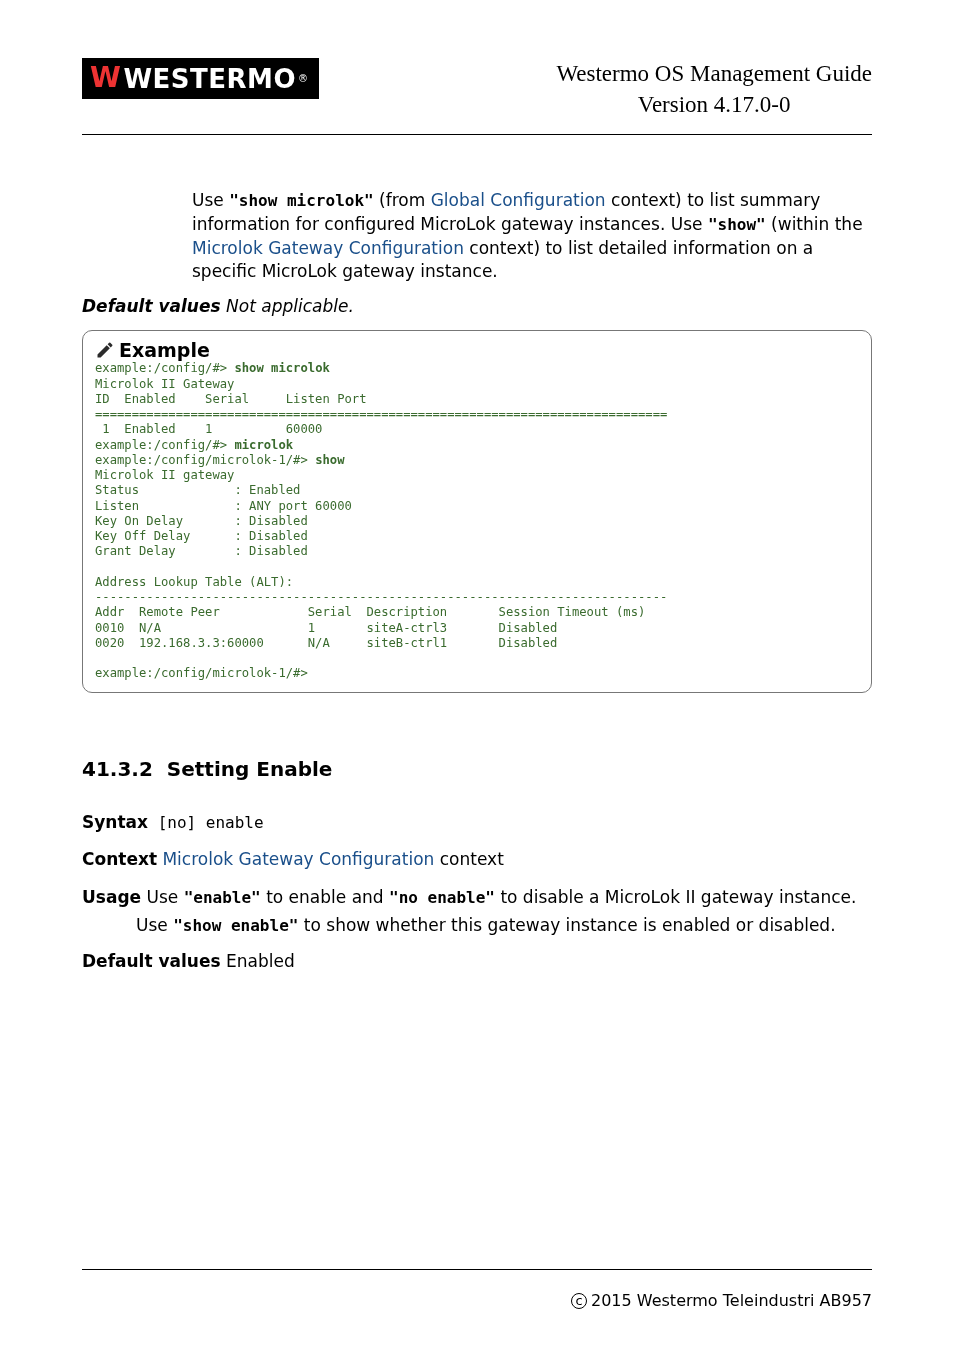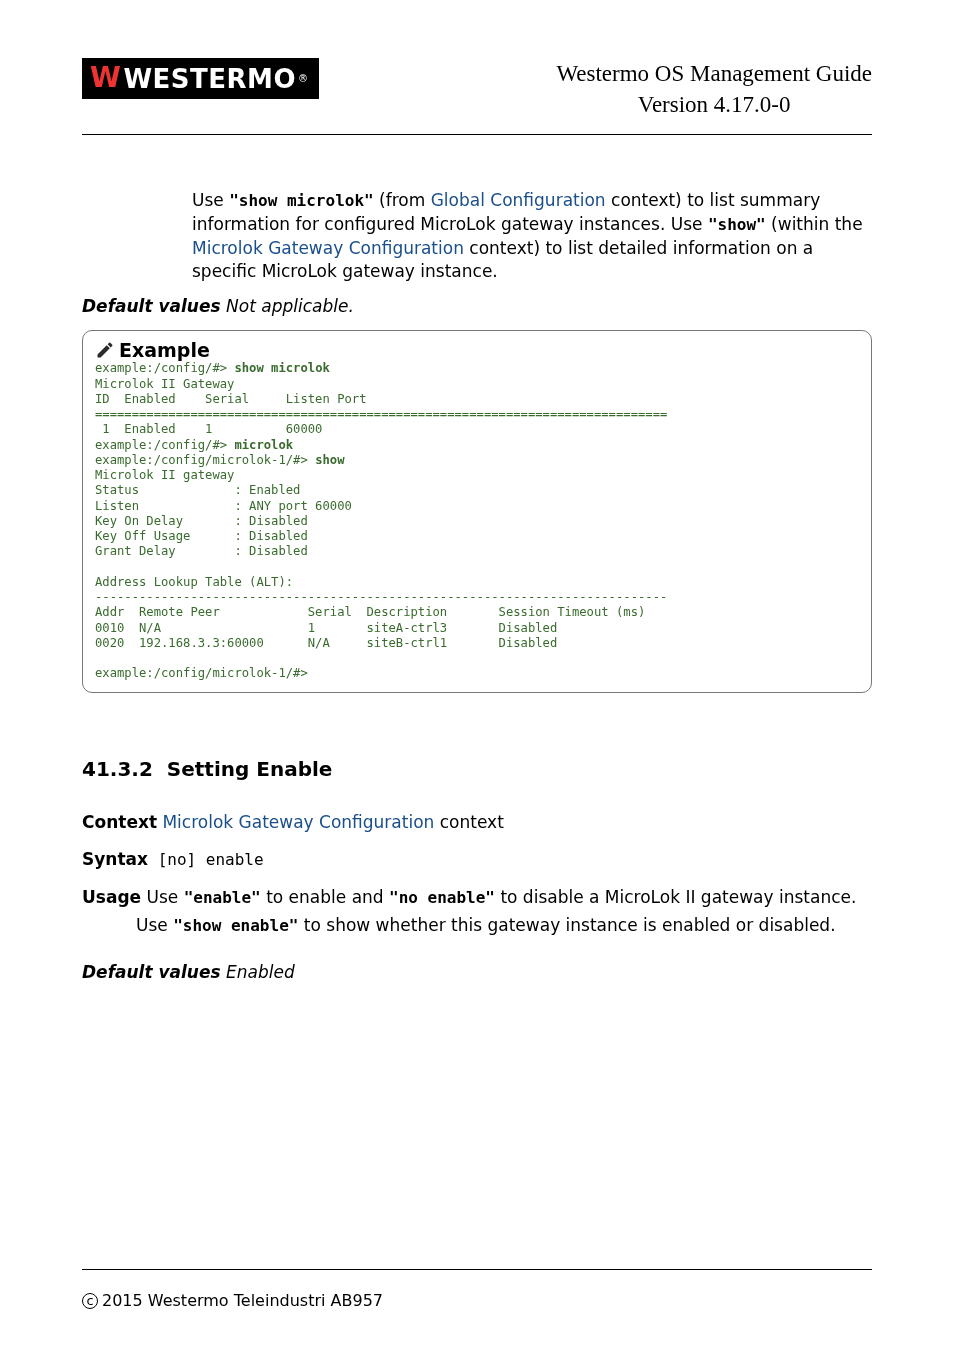--- a/index.html
+++ b/index.html
@@ -141,24 +141,24 @@
     border: none;
     border-top: 1.3px solid #000;
     position: absolute;
     left: 82px;
     right: 82px;
     bottom: 72px;
   }
   .footer {
     position: absolute;
     left: 82px;
-    right: 74px;
+    right: 82px;
     bottom: 40px;
     display: flex;
-    justify-content: flex-start;
+    justify-content: flex-end;
     font-size: 16px;
   }
   .footer .pnum {
     font-weight: 400;
   }
   .copy {
     font-size: 13px;
     border: 1px solid #000;
     border-radius: 50%;
     width: 14px;
@@ -212,54 +212,54 @@
 <span>Microlok II Gateway</span>
 <span>ID  Enabled    Serial     Listen Port</span>
 <span>==============================================================================</span>
 <span> 1  Enabled    1          60000</span>
 <span>example:/config/#&gt; </span><span class="cmd">microlok</span>
 <span>example:/config/microlok-1/#&gt; </span><span class="cmd">show</span>
 <span>Microlok II gateway</span>
 <span>Status             : Enabled</span>
 <span>Listen             : ANY port 60000</span>
 <span>Key On Delay       : Disabled</span>
-<span>Key Off Usage      : Disabled</span>
+<span>Key Off Delay      : Disabled</span>
 <span>Grant Delay        : Disabled</span>
 <span></span>
 <span>Address Lookup Table (ALT):</span>
 <span>------------------------------------------------------------------------------</span>
 <span>Addr  Remote Peer            Serial  Description       Session Timeout (ms)</span>
 <span>0010  N/A                    1       siteA-ctrl3       Disabled</span>
 <span>0020  192.168.3.3:60000      N/A     siteB-ctrl1       Disabled</span>
 <span></span>
 <span>example:/config/microlok-1/#&gt;</span></div>
   </div>
 
   <div class="section-heading">
     <span>41.3.2</span>&nbsp;&nbsp;<span>Setting Enable</span>
   </div>
 
   <div class="item-row">
+    <span class="label">Syntax</span><span class="ttn"> [no] enable</span>
+  </div>
+
+  <div class="item-row">
     <span class="label">Context</span> <span class="link">Microlok Gateway Configuration</span><span> context</span>
-  </div>
-
-  <div class="item-row">
-    <span class="label">Syntax</span><span class="ttn"> [no] enable</span>
   </div>
 
   <div class="item-row">
     <span class="label">Usage</span><span> Use </span><span class="tt">"enable"</span><span> to enable and </span><span class="tt">"no enable"</span><span> to disable a MicroLok II gateway instance.</span>
   </div>
   <div class="usage-body">
     <div class="para" style="margin-top:26px;">
       <span>Use </span><span class="tt">"show enable"</span><span> to show whether this gateway instance is enabled or disabled.</span>
     </div>
   </div>
 
-  <div class="item-row" style="margin-top:23px;font-style:italic;">
+  <div class="item-row" style="margin-top:12px;">
     <span class="label">Default values</span><span> Enabled</span>
   </div>
 
   <hr class="hr-bottom">
   <div class="footer">
     <div>
       <span class="copy">c</span><span>2015 Westermo Teleindustri AB</span>
     </div>
     <div class="pnum">957</div>
   </div>

